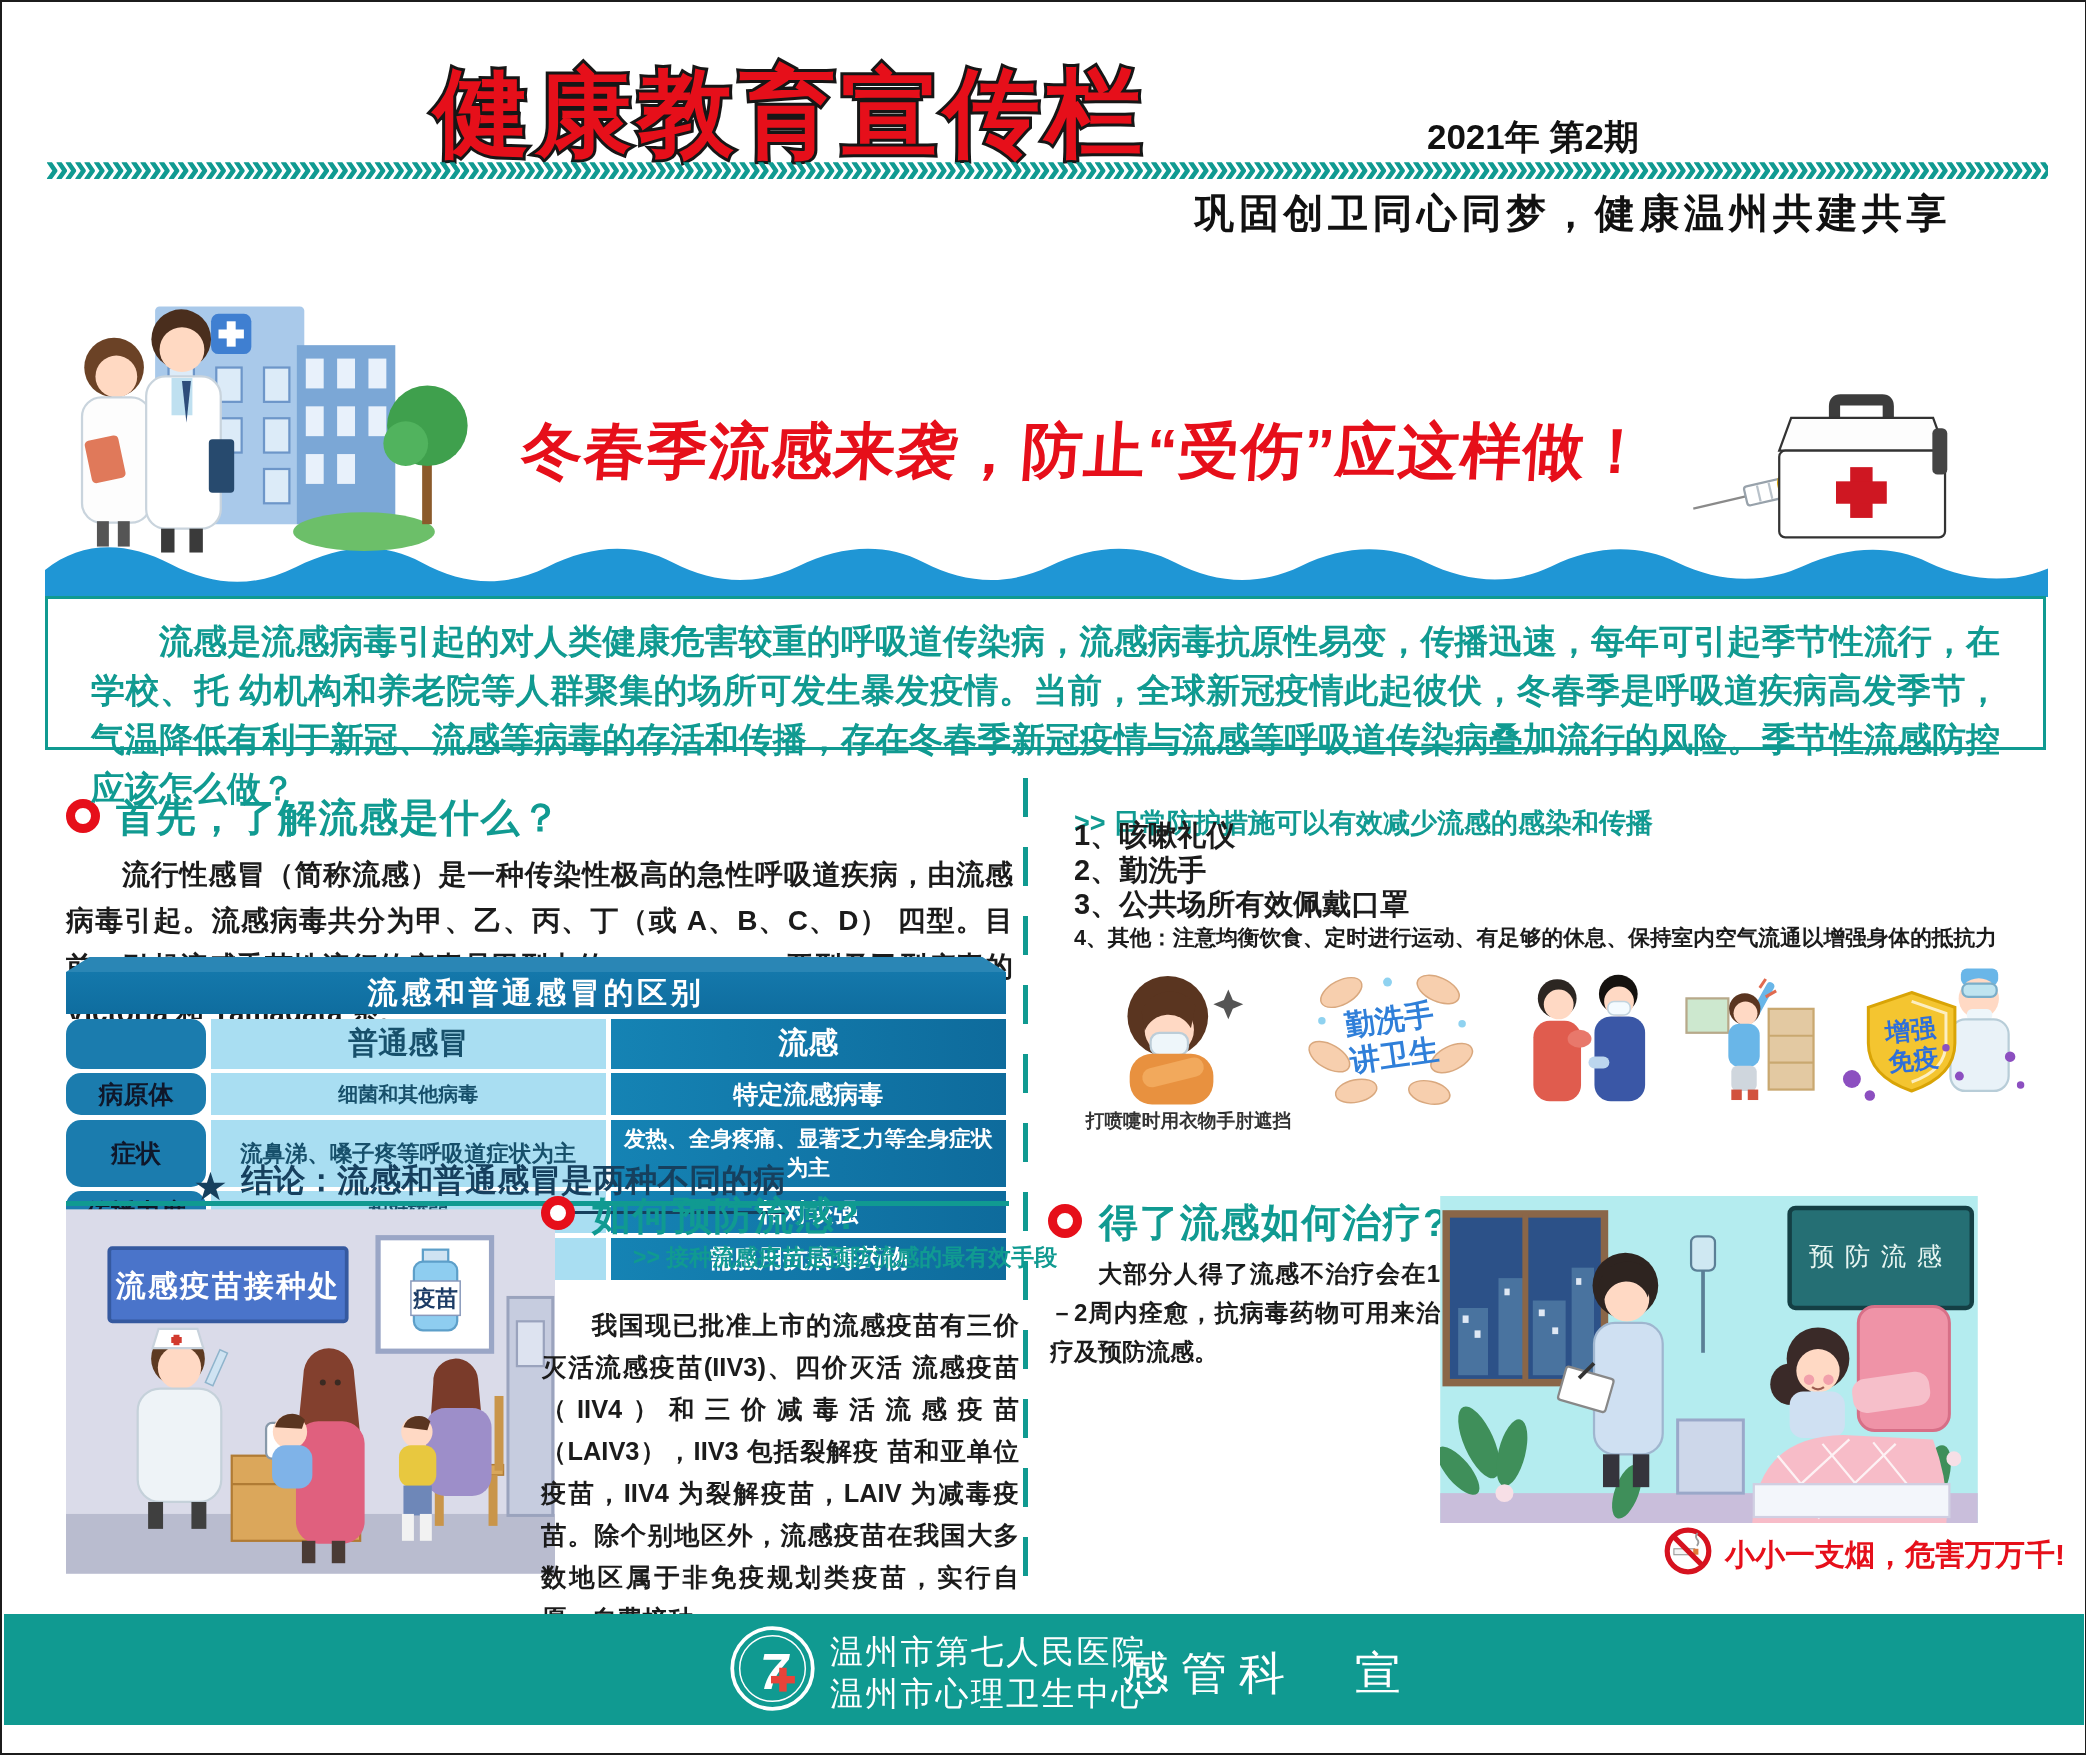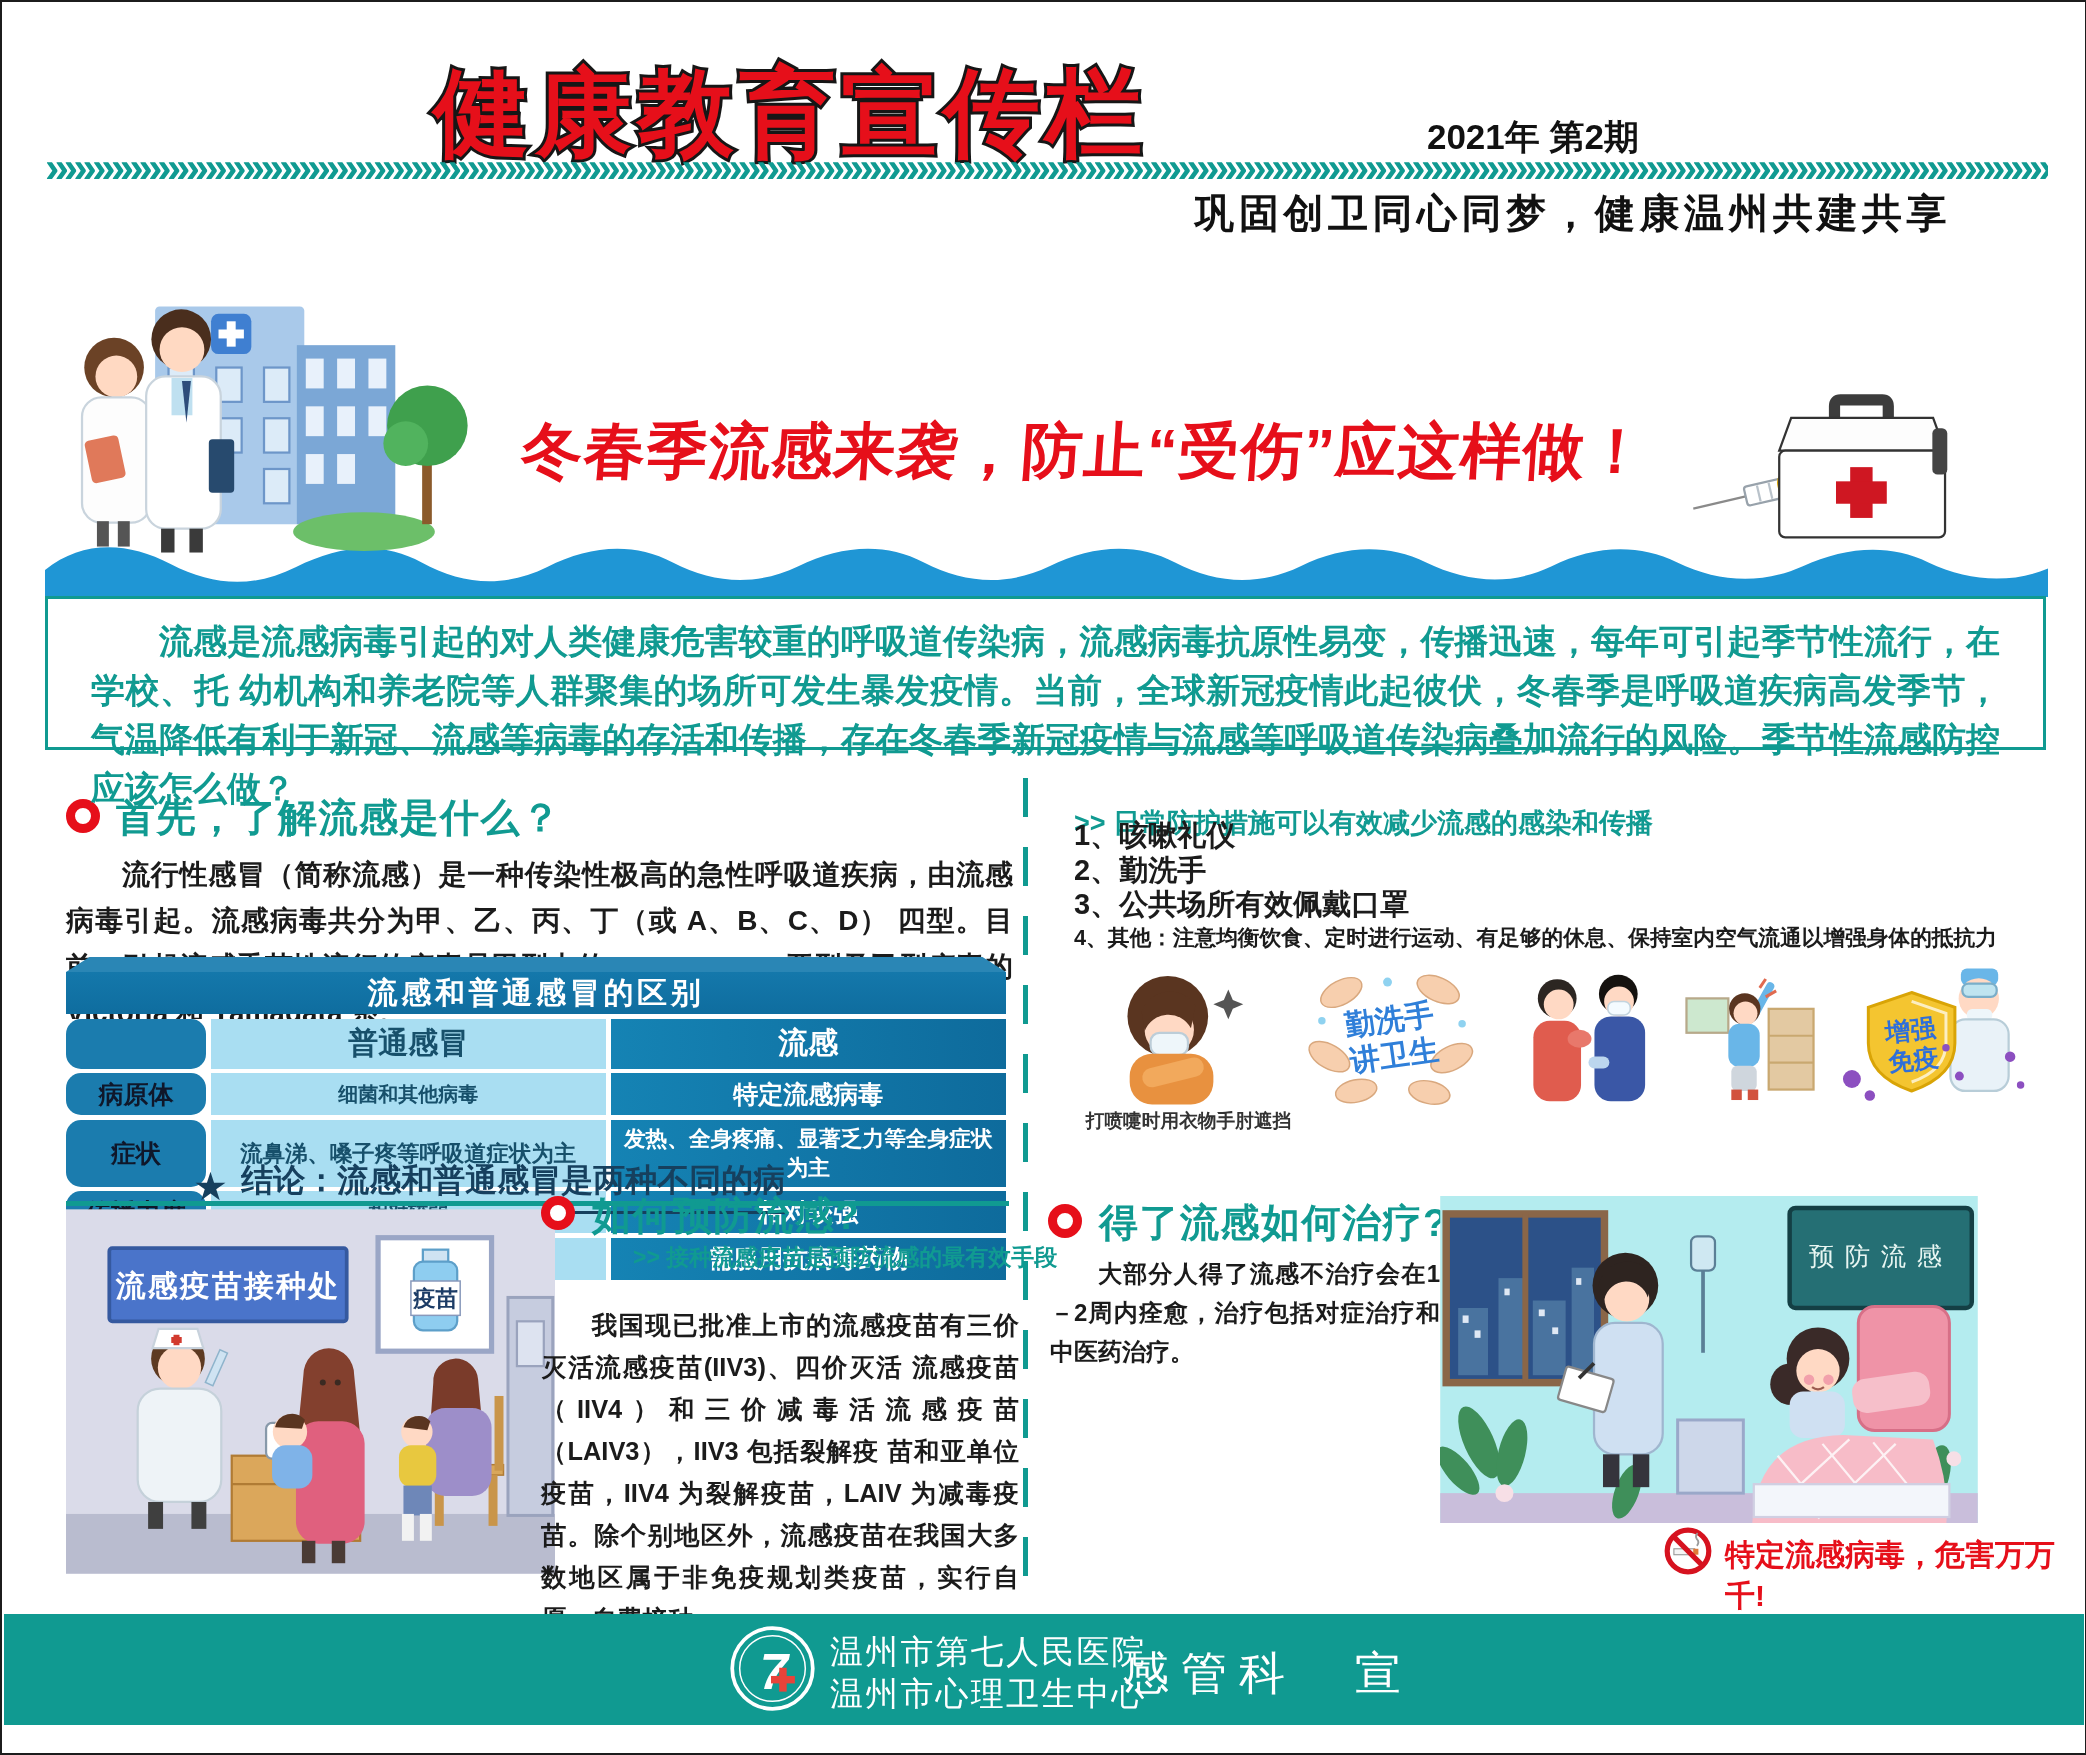--- a/index.html
+++ b/index.html
@@ -365,21 +365,21 @@
   <span class="abs obullet" style="left:539px;top:1194px;"></span>
   <div class="abs h-teal" style="left:590px;top:1187px;">如何预防流感?</div>
   <div class="abs prev-sub sub-teal">&gt;&gt; 接种流感疫苗是预防流感的最有效手段</div>
   <div class="abs prev-body">
     <p>我国现已批准上市的流感疫苗有三价灭活流感疫苗(IIV3)、四价灭活 流感疫苗（IIV4）和三价减毒活流感疫苗（LAIV3），IIV3 包括裂解疫 苗和亚单位疫苗，IIV4 为裂解疫苗，LAIV 为减毒疫苗。除个别地区外，流感疫苗在我国大多数地区属于非免疫规划类疫苗，实行自愿、自费接种。</p>
   </div>
 
   <span class="abs obullet" style="left:1046px;top:1202px;"></span>
   <div class="abs h-teal" style="left:1097px;top:1194px;">得了流感如何治疗?</div>
   <div class="abs treat-body">
-    <p>大部分人得了流感不治疗会在1－2周内痊愈，治疗包括对症治疗和中医药治疗。</p>
+    <p>大部分人得了流感不治疗会在1－2周内痊愈，抗病毒药物可用来治疗及预防流感。</p>
   </div>
 
   <svg class="abs sick-img" viewBox="0 0 720 438">
     <rect width="720" height="438" fill="#b4ecef"></rect>
     <rect y="398" width="720" height="40" fill="#c9bedb"></rect>
     <rect x="8" y="24" width="212" height="226" fill="#2c5188" stroke="#8a6648" stroke-width="10"></rect>
     <g fill="#49739f">
         <rect x="24" y="150" width="40" height="90"></rect>
         <rect x="78" y="110" width="34" height="130"></rect>
         <rect x="124" y="140" width="44" height="100"></rect>
@@ -437,21 +437,21 @@
     <rect x="420" y="386" width="262" height="44" fill="#f3f6fb" stroke="#d0cfe2" stroke-width="3"></rect>
   </svg>
 
   <svg class="abs nosmoke" viewBox="0 0 70 70">
     <circle cx="35" cy="35" r="28" fill="none" stroke="#d6121f" stroke-width="7"></circle>
     <rect x="16" y="32" width="28" height="8" fill="#f5f5f5" stroke="#999" stroke-width="1.5"></rect>
     <rect x="42" y="32" width="7" height="8" fill="#e07b39"></rect>
     <path d="M47,28 q4,-5 0,-9 q-3,-4 1,-8" fill="none" stroke="#9a9a9a" stroke-width="2.5"></path>
     <line x1="16" y1="16" x2="54" y2="54" stroke="#d6121f" stroke-width="7"></line>
   </svg>
-  <div class="abs nosmoke-cap">特定流感病毒，危害万万千!</div>
+  <div class="abs nosmoke-cap">小小一支烟，危害万万千!</div>
 
   <div class="abs footer"></div>
   <svg class="abs flogo" viewBox="0 0 122 122">
     <circle cx="61" cy="61" r="54" fill="none" stroke="#ffffff" stroke-width="5"></circle>
     <circle cx="61" cy="61" r="44" fill="none" stroke="#ffffff" stroke-width="2"></circle>
     <text x="44" y="88" font-size="68" font-style="italic" font-weight="bold" fill="#ffffff" font-family="Liberation Serif, DejaVu Serif, serif">7</text>
     <rect x="70" y="60" width="10" height="32" fill="#e8433a"></rect>
     <rect x="59" y="71" width="32" height="10" fill="#e8433a"></rect>
   </svg>
   <div class="abs forg">

